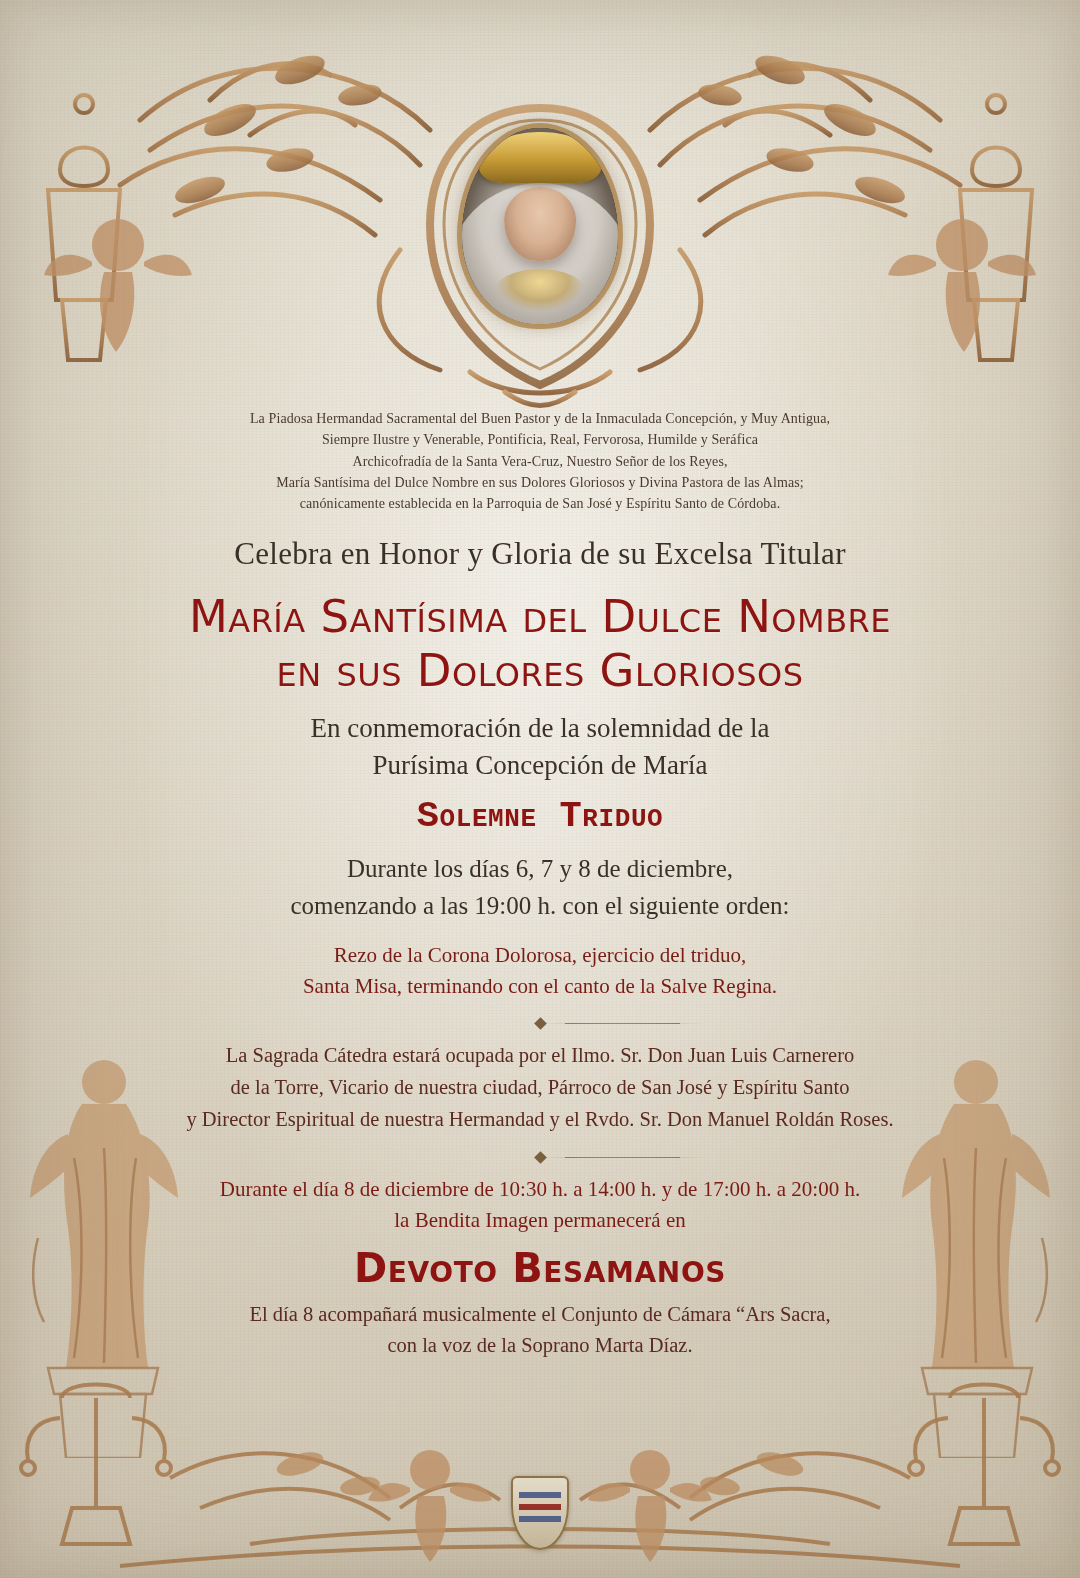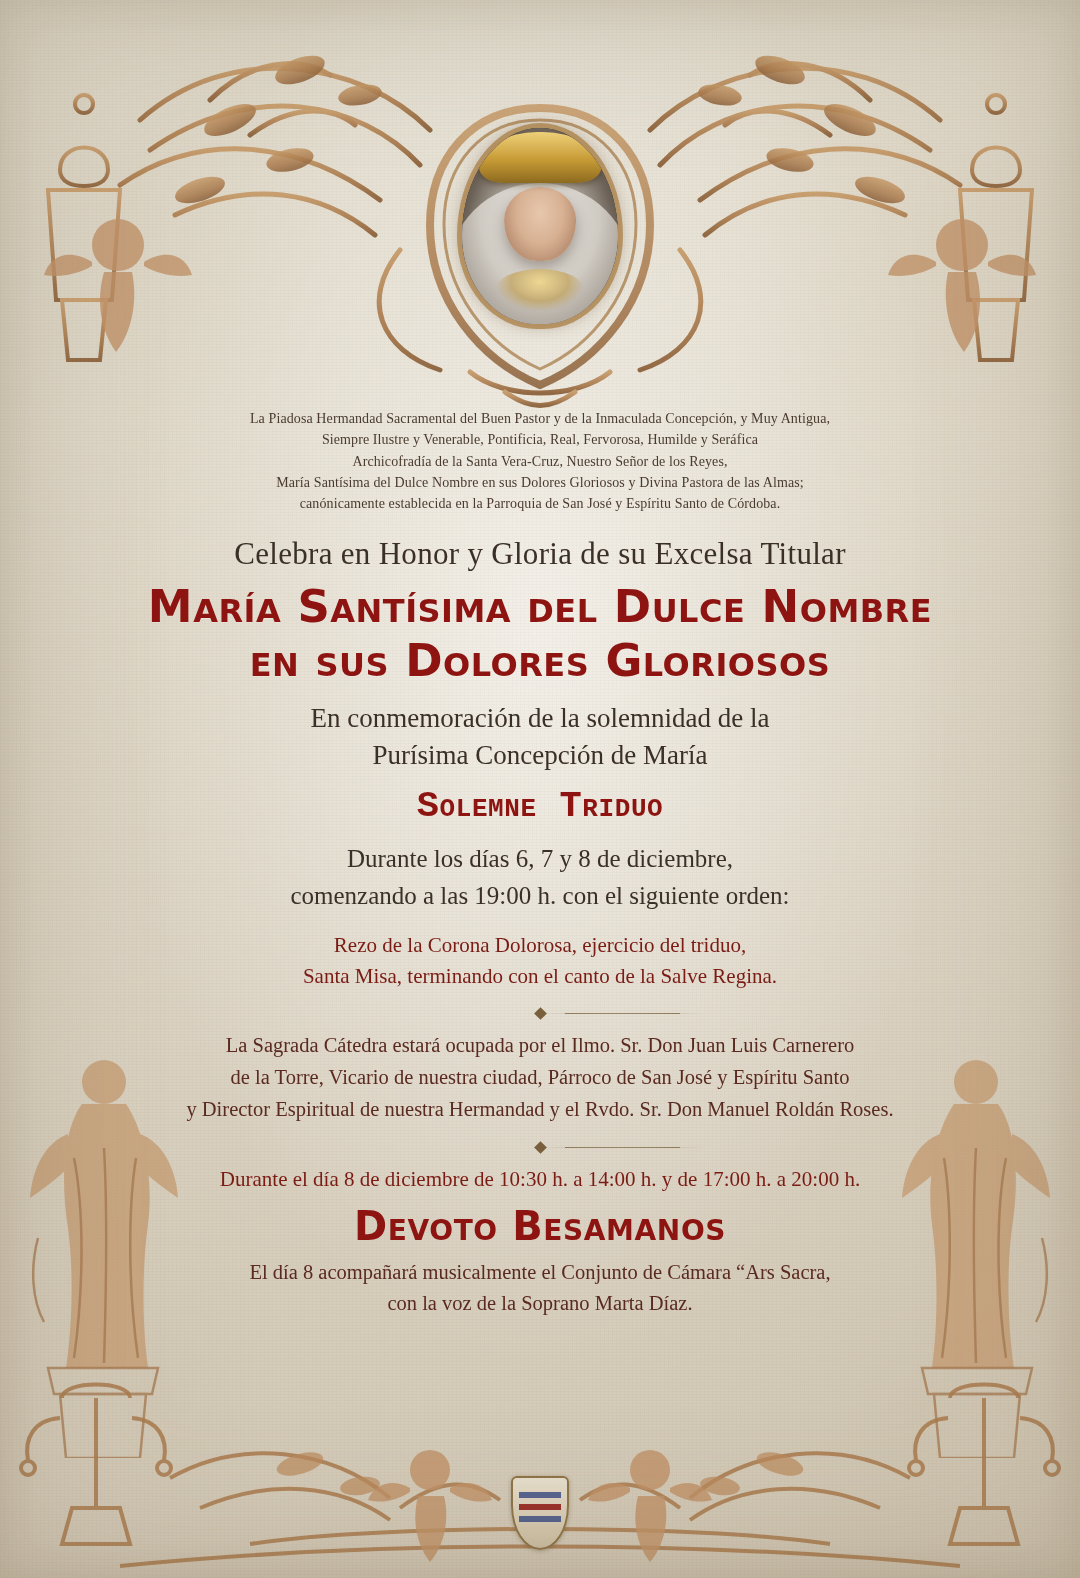--- a/index.html
+++ b/index.html
@@ -153,24 +153,24 @@
   .intro .ln { display: block; white-space: nowrap; }
 
   .celebra {
     margin-top: 22px;
     font-size: 31px;
     color: #3b3028;
     letter-spacing: 0.3px;
   }
 
   .titular {
-    margin-top: 10px;
+    margin-top: 20px;
     color: #8d1410;
     font-family: "DejaVu Sans", sans-serif;
-    font-weight: bold;
+    font-weight: normal;
     letter-spacing: 0.5px;
     text-shadow: 0 1px 0 rgba(255,255,255,0.25);
   }
   .titular .l1 {
     display: block;
     font-size: 45px;
     font-variant: small-caps;
     line-height: 1.12;
   }
   .titular .l2 {
@@ -526,20 +526,21 @@
     </div>
 
     <div class="divider">
       <span class="bar"></span>
       <span class="dot"></span>
       <span class="bar right"></span>
     </div>
 
     <div class="besa-intro">
       <span class="ln">Durante el día 8 de diciembre de 10:30 h. a 14:00 h. y de 17:00 h. a 20:00 h.</span>
+      <span class="ln">la Bendita Imagen permanecerá en</span>
     </div>
 
     <div class="besamanos">Devoto Besamanos</div>
 
     <div class="musica">
       <span class="ln">El día 8 acompañará musicalmente el Conjunto de Cámara “Ars Sacra,</span>
       <span class="ln">con la voz de la Soprano Marta Díaz.</span>
     </div>
 
   </div>

